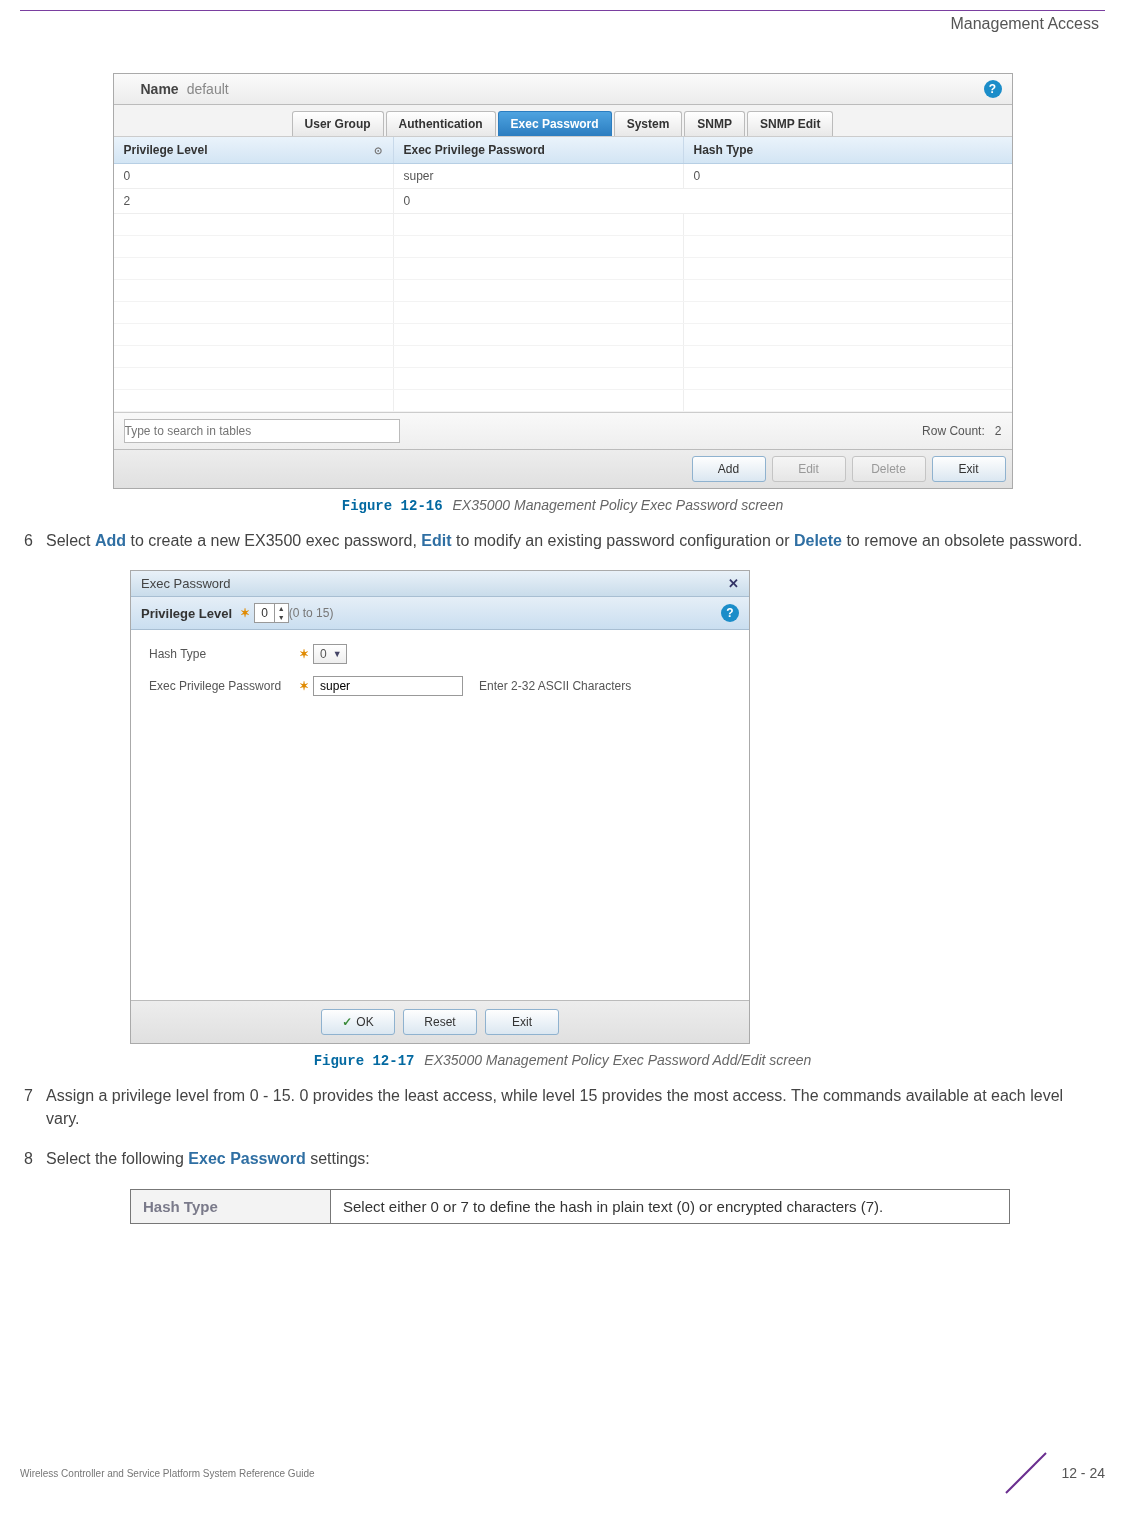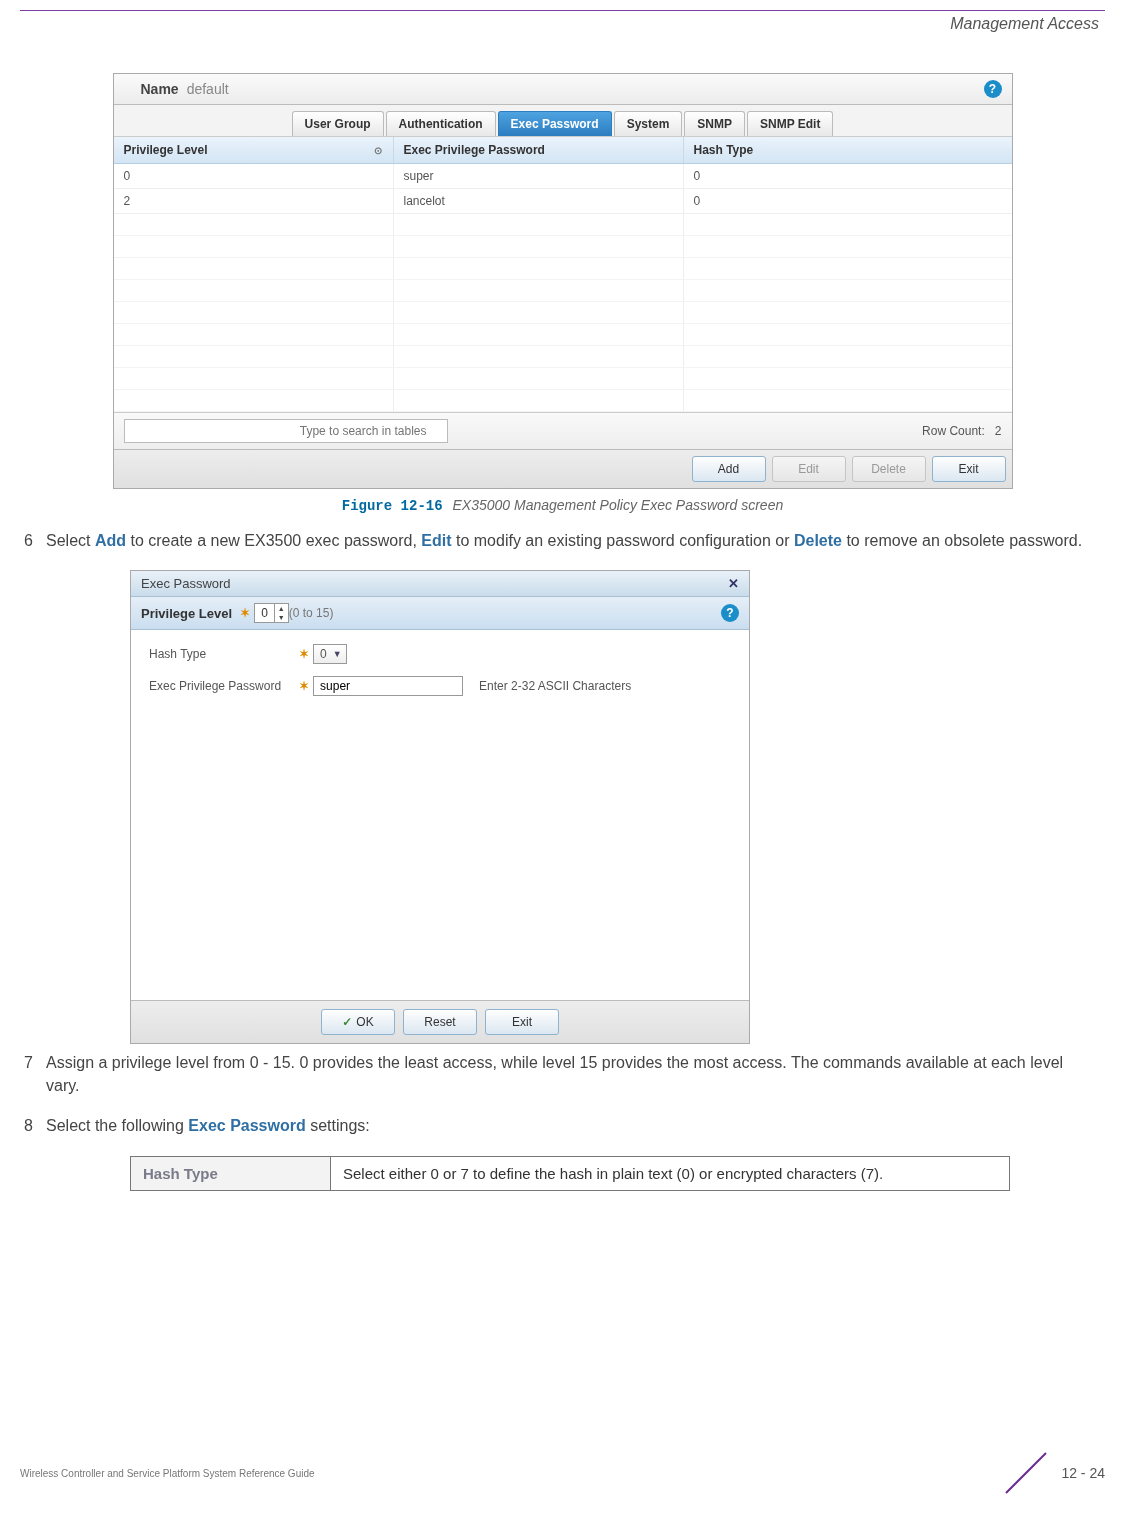--- a/index.html
+++ b/index.html
@@ -1,19 +1,19 @@
 <!DOCTYPE html>
 <html><head>
   <meta charset="utf-8">
   <style>
     * { box-sizing: border-box; margin: 0; padding: 0; }
     body { font-family: Arial, Helvetica, sans-serif; background: #fff; color: #333; width: 1125px; margin: 0 auto; }
     .page { padding: 10px 20px 10px 20px; position: relative; min-height: 1518px; }
     .header-line { border-top: 1px solid #7a3fa0; margin-bottom: 4px; }
-    .header-title { text-align: right; font-size: 16px; color: #555; margin-bottom: 40px; padding-right: 6px; font-style: italic; }
+    .header-title { text-align: right; font-size: 16px; color: #555; margin-bottom: 40px; padding-right: 6px; }
 
     
     .sshot { margin: 0 auto 8px auto; border: 1px solid #aaa; background: linear-gradient(#f7f7f7,#f2f2f2); }
     .sshot1 { width: 900px; }
     .ss1-name-bar { display: flex; align-items: center; padding: 6px 10px; border-bottom: 1px solid #bbb; background: linear-gradient(#fbfbfb,#ececec); }
     .ss1-name-label { font-weight: bold; color: #444; font-size: 14px; margin-right: 8px; padding-left: 17px; }
     .ss1-name-value { color: #888; font-size: 14px; }
     .ss1-help { margin-left: auto; width: 18px; height: 18px; border-radius: 50%; background: #1b8dc9; color: #fff; font-size: 12px; font-weight: bold; display: flex; align-items: center; justify-content: center; }
     .ss1-tabs { display: flex; justify-content: center; padding: 6px 0 0 0; background: #f3f3f3; border-bottom: 1px solid #ccc; align-items: flex-end; }
     .ss1-tab { padding: 5px 12px; font-size: 12px; color: #333; background: linear-gradient(#fff,#e8e8e8); border: 1px solid #bbb; border-bottom: none; margin: 0 1px; border-radius: 3px 3px 0 0; font-weight: bold; cursor: pointer; }
@@ -25,21 +25,21 @@
     .ss1-th3 { flex: 1; border-right: none; }
     .ss1-sort { margin-left: auto; font-size: 10px; color: #777; }
     .ss1-rows { background: #fff; }
     .ss1-row { display: flex; border-bottom: 1px solid #eee; }
     .ss1-cell { font-size: 12px; color: #555; padding: 5px 10px; }
     .c1 { flex: 0 0 280px; border-right: 1px solid #eee; }
     .c2 { flex: 0 0 290px; border-right: 1px solid #eee; }
     .c3 { flex: 1; }
     .ss1-empty-row { height: 22px; border-bottom: 1px solid #f3f3f3; display:flex; }
     .ss1-search { display: flex; align-items: center; padding: 6px 10px; border-top: 1px solid #ccc; background: linear-gradient(#f9f9f9,#eee); }
-    .ss1-search input { width: 324px; padding: 4px 20px; font-size: 12px; border: 1px solid #bbb; color: #888; text-align: right; }
+    .ss1-search input { width: 276px; padding: 4px 0; font-size: 12px; border: 1px solid #bbb; color: #888; }
     .ss1-rowcount { margin-left: auto; font-size: 12px; color: #555; }
     .ss1-actions { display: flex; justify-content: flex-end; padding: 6px; gap: 6px; background: linear-gradient(#ededed,#e0e0e0); border-top: 1px solid #bbb; }
     .ss-btn { min-width: 74px; text-align: center; padding: 5px 10px; font-size: 12px; background: linear-gradient(#fefefe,#dbe7f1); border: 1px solid #8fb2cf; border-radius: 3px; color: #333; cursor: pointer; }
     .ss-btn.disabled { color: #999; background: linear-gradient(#f5f5f5,#e6e6e6); border-color: #c4c4c4; cursor: default; }
 
     .figcap { text-align: center; font-size: 14px; margin: 4px 0 16px 0; }
     .figcap-bold { font-weight: bold; color: #0369a1; margin-right: 6px; font-family: Liberation Mono, monospace; }
     .figcap-em { font-style: italic; color: #666; }
 
     .body-text { font-size: 16px; color: #444; line-height: 1.4; margin: 0 4px 18px 4px; display:flex; }
@@ -111,21 +111,20 @@
       <div class="ss1-th ss1-th3">Hash Type</div>
     </div>
     <div class="ss1-rows">
       <div class="ss1-row">
         <div class="ss1-cell c1">0</div>
         <div class="ss1-cell c2">super</div>
         <div class="ss1-cell c3">0</div>
       </div>
       <div class="ss1-row">
         <div class="ss1-cell c1">2</div>
-        <div class="ss1-cell c2">lancelot</div>
         <div class="ss1-cell c3">0</div>
       </div>
       <div class="ss1-empty-row">
           <div class="c1"></div>
           <div class="c2"></div>
           <div class="c3"></div>
         </div>
       <div class="ss1-empty-row">
           <div class="c1"></div>
           <div class="c2"></div>
@@ -226,20 +225,24 @@
         <input class="ss2-input" value="super" style="">
         <span class="ss2-hint">Enter 2-32 ASCII Characters</span>
       </div>
     </div>
     <div class="ss2-actions">
       <div class="ss-btn tick-icon">OK</div>
       <div class="ss-btn">Reset</div>
       <div class="ss-btn">Exit</div>
     </div>
   </div>
+  <div class="figcap">
+    <span class="figcap-bold">Figure 12-17</span>
+    <span class="figcap-em">EX35000 Management Policy Exec Password Add/Edit screen</span>
+  </div>
 
   <div class="body-text">
     <div class="step-num">7</div>
     <div class="step-content">Assign a privilege level from 0 - 15. 0 provides the least access, while level 15 provides the most access. The commands available at each level vary.</div>
   </div>
 
   <div class="body-text">
     <div class="step-num">8</div>
     <div class="step-content">
       <span>Select the following </span><span class="kw">Exec Password</span><span> settings:</span>

